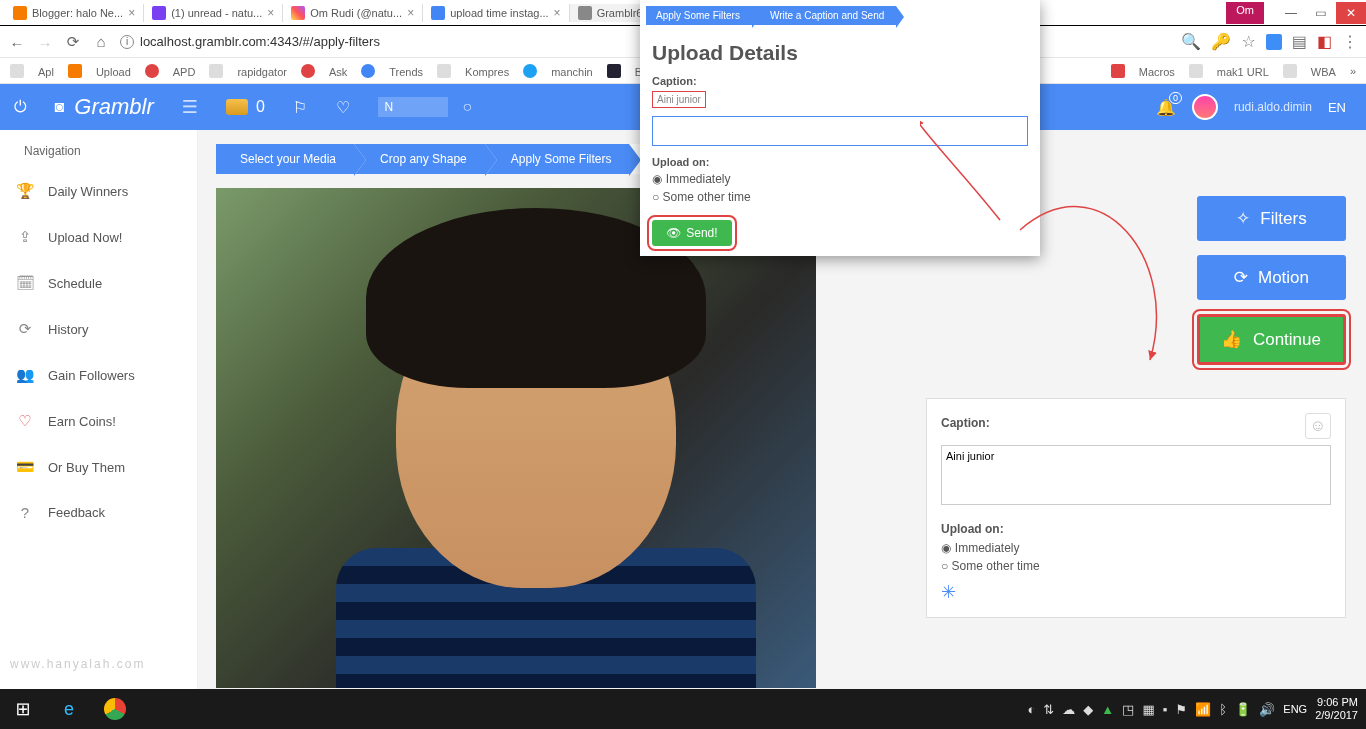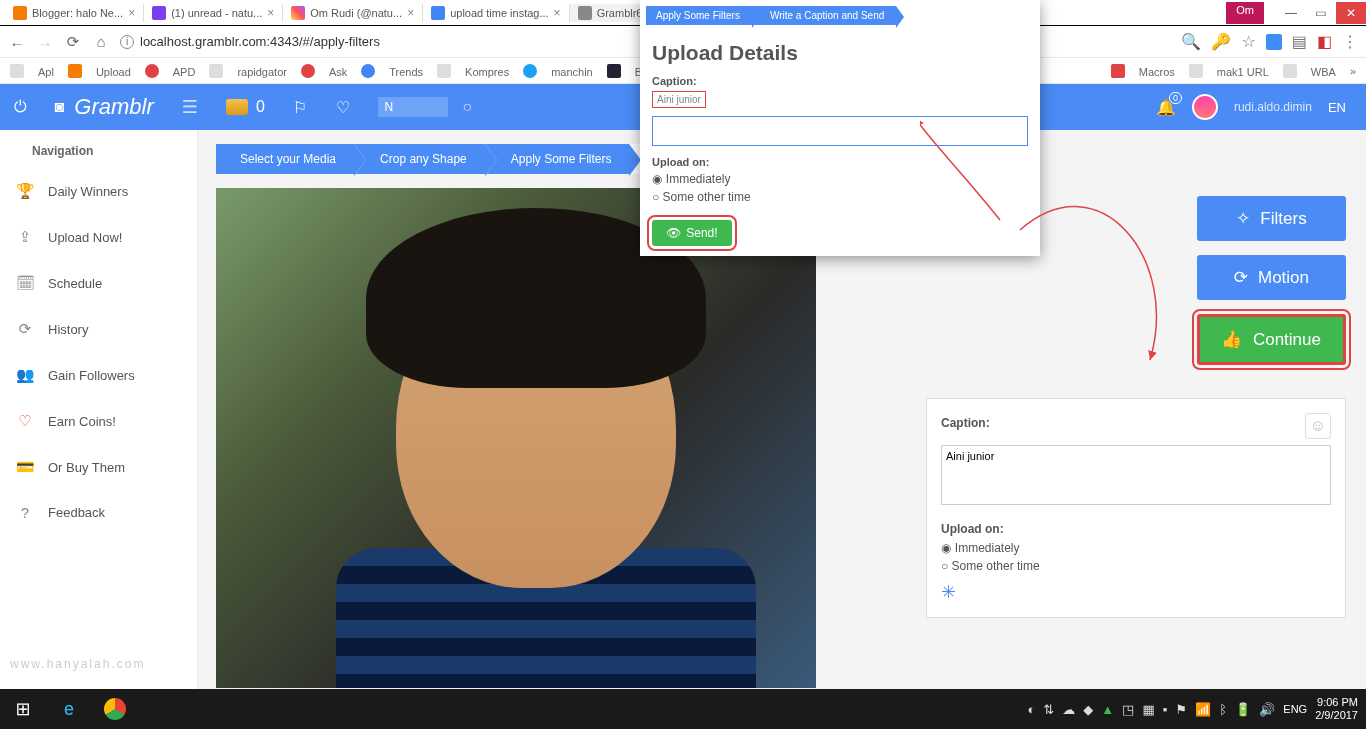--- a/index.html
+++ b/index.html
@@ -32,21 +32,21 @@
 .topbar .coins{display:flex;align-items:center;gap:8px}
 .topbar .coinimg{width:22px;height:16px;background:linear-gradient(#f6c14b,#d89a1f);border-radius:3px}
 .topbar .input{background:#6fa3f8;border:none;color:#fff;font-size:12px;padding:3px 6px;width:70px}
 .topbar .right{margin-left:auto;display:flex;align-items:center;gap:16px;padding-right:20px}
 .topbar .bell{position:relative}
 .topbar .bdg{position:absolute;top:-6px;right:-6px;font-size:9px;background:#4a8bf5;border:1px solid #fff;border-radius:8px;padding:0 3px}
 .topbar .avatar{width:26px;height:26px;border-radius:50%;background:linear-gradient(#f4a,#f77);border:2px solid #fff}
 .topbar .uname{font-size:12px;color:#dbe8ff}
 .topbar .lang{font-size:13px}
 .sidebar{width:198px;background:#fff;border-right:1px solid #eee;padding:14px 0}
-.sidebar h4{font-size:12px;color:#666;font-weight:700;padding:0 32px 10px}
+.sidebar h4{font-size:12px;color:#666;font-weight:400;padding:0 24px 10px}
 .nav-item{display:flex;align-items:center;gap:14px;padding:14px 16px;font-size:13px;color:#555;cursor:pointer}
 .nav-item .ni{width:18px;text-align:center;color:#888;font-size:15px}
 .nav-item.red .ni{color:#e04343}
 .watermark{position:absolute;bottom:58px;left:10px;font-size:12px;color:#ccc;letter-spacing:2px}
 .main{flex:1;background:#f4f4f4;padding:14px 18px;position:relative;overflow:hidden}
 .steps{display:flex;margin-bottom:14px}
 .step{position:relative;background:#4a8bf5;color:#fff;font-size:12px;padding:8px 18px 8px 26px}
 .step:first-child{padding-left:24px}
 .step::after{content:"";position:absolute;right:-12px;top:0;border-top:16px solid transparent;border-bottom:16px solid transparent;border-left:12px solid #4a8bf5;z-index:2}
 .step::before{content:"";position:absolute;left:0;top:0;border-top:16px solid transparent;border-bottom:16px solid transparent;border-left:12px solid #f4f4f4}

